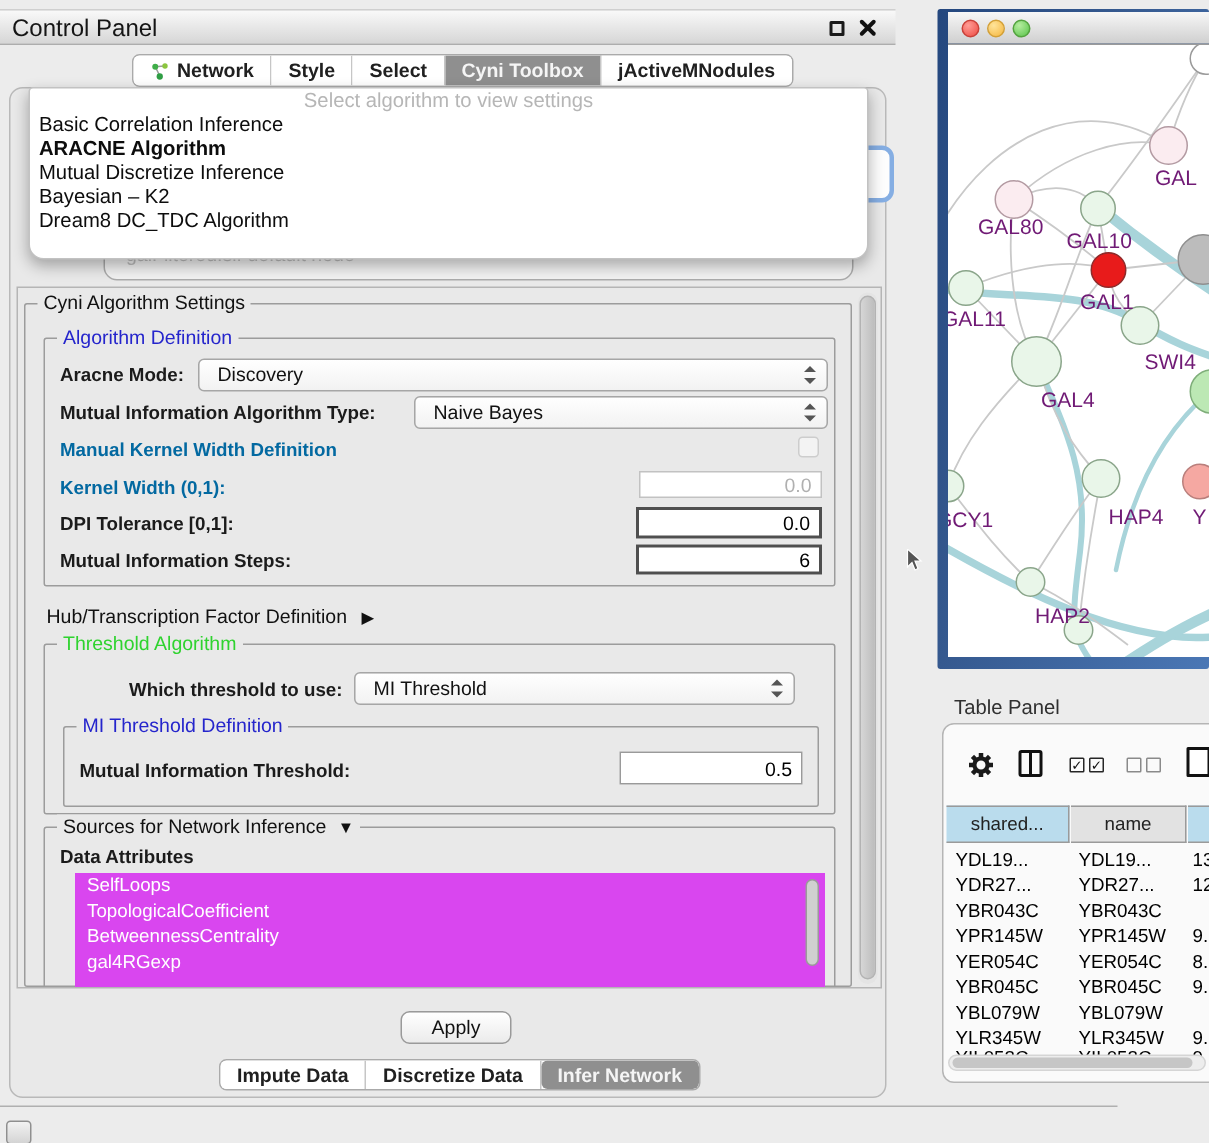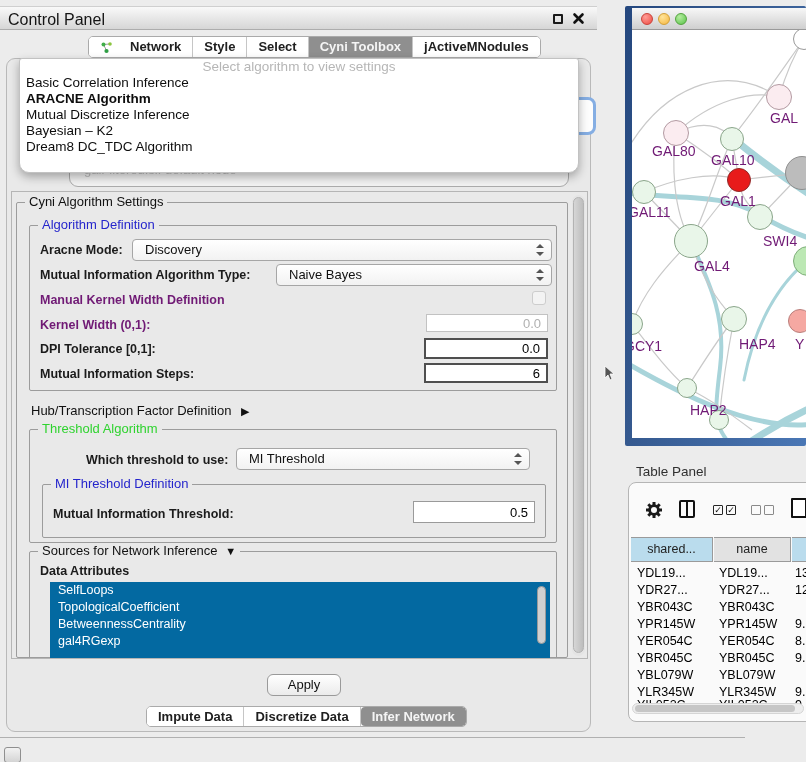--- a/index.html
+++ b/index.html
@@ -7,21 +7,21 @@
   #stage{position:relative;width:806px;height:762px;overflow:hidden;background:#ececec;
          font-family:"Liberation Sans","DejaVu Sans",sans-serif;color:#1a1a1a}
   .abs{position:absolute}
   
   .titlebar{position:absolute;left:0;top:0;width:597px;height:24px;
     background:linear-gradient(#f9f9f9,#d6d6d6);border-top:1px solid #cfcfcf;border-bottom:1px solid #adadad}
   .titlebar .wtitle{position:absolute;left:8px;top:4px;font-size:16px;color:#151515}
   .float-btn{position:absolute;left:553px;top:7px;width:10px;height:10px;border:2px solid #1a1a1a;border-radius:1px;background:transparent}
   .close-btn{position:absolute;left:572px;top:5px;width:13px;height:13px}
   .segbar{position:absolute;display:flex;background:#fff;border:1px solid #aaaaaa;border-radius:5px;overflow:hidden;height:22px}
-  .seg{display:flex;align-items:center;gap:17px;padding:0 11px;font-size:13px;font-weight:bold;color:#202020;border-right:1px solid #c6c6c6;white-space:nowrap;line-height:20px;background:#fff}
+  .seg{display:flex;align-items:center;gap:5px;padding:0 11px;font-size:13px;font-weight:bold;color:#202020;border-right:1px solid #c6c6c6;white-space:nowrap;line-height:20px;background:#fff}
   .seg:last-child{border-right:none}
   .seg.sel{background:#8f8f8f;color:#f5f5f5;font-weight:bold}
   .content-panel{position:absolute;left:6px;top:52px;width:585px;height:674px;border:1px solid #b9b9b9;border-radius:9px;background:#e9e9e9}
   
   .popup{position:absolute;left:12px;top:-1px;width:560px;height:115px;background:#fff;border:1px solid #c2c2c2;
     border-radius:3px 3px 10px 10px;box-shadow:0 4px 10px rgba(0,0,0,.3);z-index:5;overflow:hidden}
   .popup .ph{height:16px;text-align:center;color:#b6b6b6;font-size:13.5px;line-height:16px}
   .popup .opt{height:16px;line-height:16px;font-size:13.5px;color:#0d0d0d;padding-left:6px;white-space:nowrap}
   .popup .opt.sel{font-weight:bold}
   .sliver-combo{position:absolute;left:62px;top:92px;width:500px;height:36px;background:#f2f2f2;border:1px solid #ababab;border-radius:9px;z-index:2;overflow:hidden}
@@ -30,31 +30,31 @@
   
   .viewport{position:absolute;left:4px;top:132px;width:577px;height:468px;border:1px solid #b5b5b5;background:#e9e9e9;overflow:hidden;z-index:1}
   .vscroll{position:absolute;right:2px;top:3px;width:13px;height:461px;background:#e4e4e4;border-radius:7px}
   .vscroll .thumb{position:absolute;left:1px;top:2px;width:11px;height:456px;border-radius:6px;
      background:linear-gradient(90deg,#d6d6d6,#bdbdbd);border:1px solid #b3b3b3}
   .group{position:absolute;border:1px solid #9c9c9c;border-radius:2px}
   .gtitle{position:absolute;top:-9px;left:8px;background:#e9e9e9;padding:0 4px;font-size:13px;white-space:nowrap;color:#111}
   .t-blue{color:#2525cc}
   .t-green{color:#2fd32f}
   .blabel{position:absolute;font-weight:bold;font-size:12.5px;color:#1b1b1b;white-space:nowrap}
-  .dis{color:#701a75}
+  .dis{color:#0369a1}
   .combo{position:absolute;background:linear-gradient(#ffffff,#f2f2f2);border:1px solid #a6a6a6;border-radius:4px;
     font-size:13px;color:#111;padding-left:12px;line-height:20px;white-space:nowrap;height:22px}
   .stepper{position:absolute;right:7px;top:50%;transform:translateY(-50%);width:8px;height:12px}
   .stepper::before{content:"";position:absolute;top:0;left:0;border-left:4px solid transparent;border-right:4px solid transparent;border-bottom:4.5px solid #555}
   .stepper::after{content:"";position:absolute;bottom:0;left:0;border-left:4px solid transparent;border-right:4px solid transparent;border-top:4.5px solid #555}
   .field{position:absolute;background:#fff;border:1px solid #9a9a9a;font-size:13px;color:#000;text-align:right;padding:0 6px;font-family:inherit}
   .field.strong{border:2px solid #4f4f4f}
   .field.off{border:1px solid #c2c2c2;color:#b0b0b0}
   .checkbox-off{position:absolute;width:14px;height:14px;border:1.5px solid #cdcdcd;border-radius:3px;background:#f3f3f3}
-  .listbox{position:absolute;background:#0369a1;overflow:hidden}
+  .listbox{position:absolute;background:#d946ef;overflow:hidden}
   .listbox .li{height:17px;line-height:17px;padding-left:8px;color:#fff;font-size:12.5px;white-space:nowrap}
   .lscroll{position:absolute;right:4px;top:4px;width:9px;height:58px;background:#d0d0d0;border:1px solid #9a9a9a;border-radius:5px}
   .apply{position:absolute;width:74px;height:22px;border:1px solid #9a9a9a;border-radius:6px;
      background:linear-gradient(#ffffff,#ebebeb);font-size:13px;color:#111;font-family:inherit;text-align:center;line-height:20px}
   .tri{font-size:11px;color:#111}
   
   .netwin{position:absolute;left:625px;top:6px;width:181px;height:440px;border-radius:2px;
      background:linear-gradient(105deg,#24477e 0%,#35598f 40%,#4a77b5 100%)}
   .net-titlebar{position:absolute;left:7px;top:2px;right:0;height:22px;background:linear-gradient(#f7f7f7,#cfcfcf);border-bottom:1px solid #9a9a9a}
   .light{position:absolute;top:5px;width:12px;height:12px;border-radius:50%}

